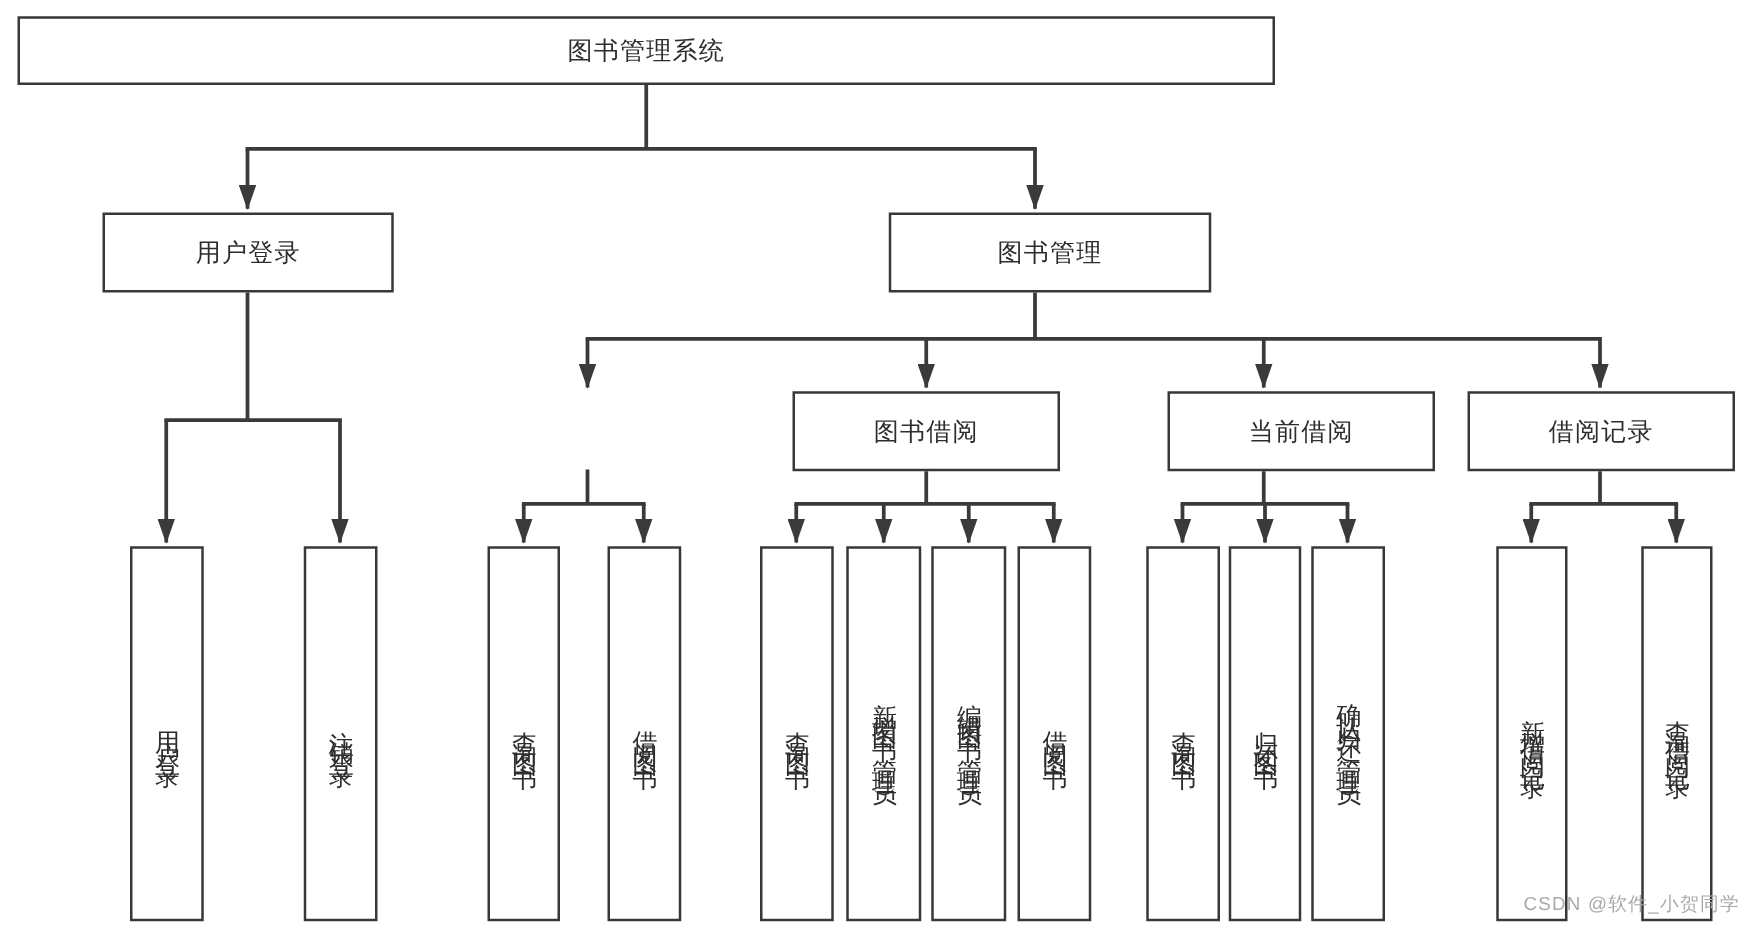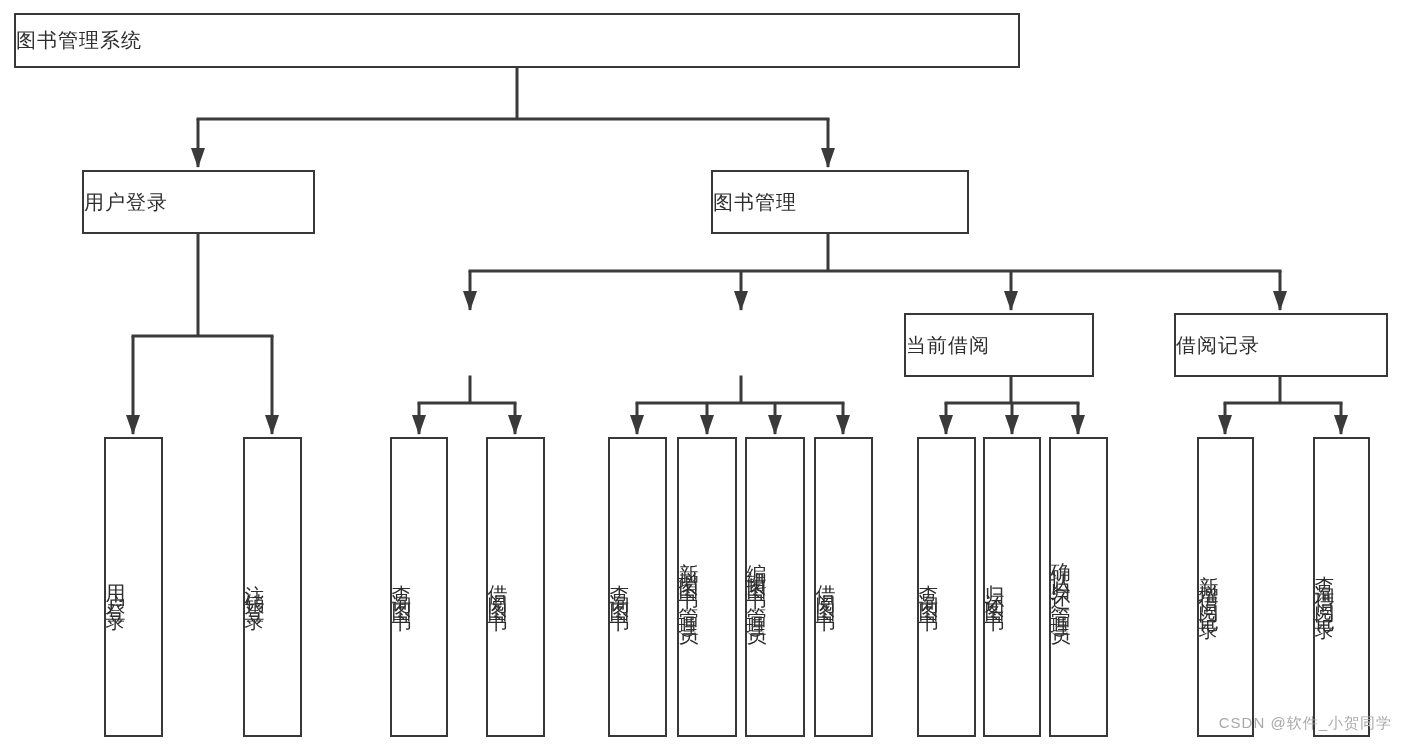--- a/index.html
+++ b/index.html
@@ -15,21 +15,21 @@
     background: #ffffff;
   }
   svg.connectors {
     position: absolute; left: 0; top: 0;
     width: 1405px; height: 747px;
   }
   .node {
     position: absolute;
     background: #ffffff;
     border: 2.5px solid #383838;
-    display: flex; align-items: center; justify-content: flex-start;
+    display: flex; align-items: center; justify-content: center;
     font-size: 20px; color: #2d2d2d;
     letter-spacing: 1px;
     z-index: 2;
   }
   .leaf span {
     writing-mode: vertical-rl;
     text-orientation: mixed;
     letter-spacing: 9px;
     line-height: 1;
     white-space: nowrap;
@@ -93,21 +93,24 @@
     <span>图书管理系统</span>
   </div>
 
   <div class="node" style="left:82px; top:170px; width:233px; height:64px">
     <span>用户登录</span>
   </div>
   <div class="node" style="left:711px; top:170px; width:258px; height:64px">
     <span>图书管理</span>
   </div>
 
-  <div class="node" style="left:904px; top:313px; width:190px; height:64px">
+  <div class="node" style="left:634px; top:313px; width:214px; height:64px">
+    <span>图书借阅</span>
+  </div>
+  <div class="node" style="left:934px; top:313px; width:214px; height:64px">
     <span>当前借阅</span>
   </div>
   <div class="node" style="left:1174px; top:313px; width:214px; height:64px">
     <span>借阅记录</span>
   </div>
 
   <div class="node leaf" style="left:104px; top:437px; width:59px; height:300px">
     <span>用户登录</span>
   </div>
   <div class="node leaf" style="left:243px; top:437px; width:59px; height:300px">

